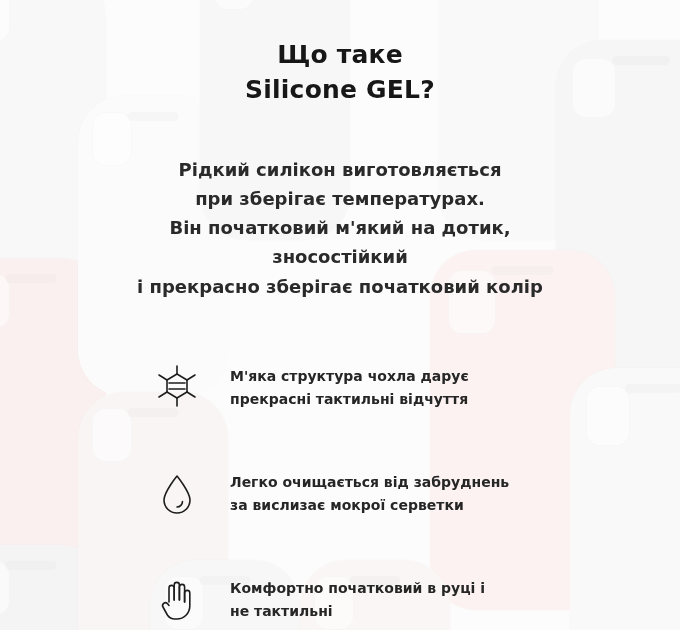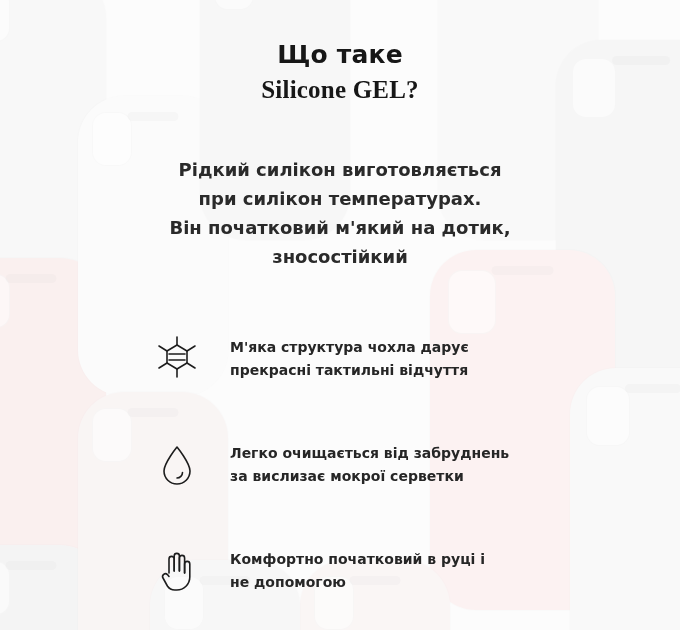--- a/index.html
+++ b/index.html
@@ -84,21 +84,21 @@
   }
 
   .title {
     font-weight: bold;
     font-size: 25px;
     line-height: 1.38;
     letter-spacing: 0.2px;
     margin: 0 0 0 0;
     color: #171717;
   }
-  .title .line2 { display: block; font-family: Liberation Serif, serif; }
+  .title .line2 { display: block; }
 
   .intro {
     margin: 48px auto 0;
     max-width: 440px;
     font-size: 18px;
     line-height: 1.62;
     font-weight: bold;
     color: #2a2a2a;
   }
   .intro .l { display: block; }
@@ -178,22 +178,23 @@
 
   <div class="content">
 
     <h1 class="title">
       <span>Що таке</span>
       <span class="line2">Silicone GEL?</span>
     </h1>
 
     <p class="intro">
       <span class="l">Рідкий силікон виготовляється</span>
-      <span class="l">при силікон температурах.</span>
+      <span class="l">при зберігає температурах.</span>
       <span class="l">Він початковий м'який на дотик, зносостійкий</span>
+      <span class="l">і прекрасно зберігає початковий колір</span>
     </p>
 
     <div class="features">
 
       <div class="feature">
         <div class="f-icon">
           <svg width="52" height="52" viewBox="0 0 52 52" fill="none" stroke="#1d1d1d" stroke-width="1.6" stroke-linecap="round">
             <polygon points="16,18 26,12 36,18 36,30 26,36 16,30" fill="none"></polygon>
             <line x1="16" y1="18" x2="8" y2="13"></line>
             <line x1="36" y1="18" x2="44" y2="13"></line>
@@ -228,19 +229,19 @@
         <div class="f-icon">
           <svg width="52" height="52" viewBox="0 0 52 52" fill="none" stroke="#1d1d1d" stroke-width="1.6" stroke-linecap="round" stroke-linejoin="round">
             <path d="M18 28 V14 a2.6 2.6 0 0 1 5.2 0 V26"></path>
             <path d="M23.2 26 V11 a2.6 2.6 0 0 1 5.2 0 V26"></path>
             <path d="M28.4 26 V13 a2.6 2.6 0 0 1 5.2 0 V28"></path>
             <path d="M33.6 28 V19 a2.6 2.6 0 0 1 5.2 0 v13 a13 13 0 0 1 -13 13 h-2 a9 9 0 0 1 -7.4 -4 L12 33 a2.8 2.8 0 0 1 4.4 -3.4 L18 31.5"></path>
           </svg>
         </div>
         <div class="f-text">
           <span class="l">Комфортно початковий в руці і</span>
-          <span class="l">не допомогою</span>
+          <span class="l">не тактильні</span>
         </div>
       </div>
 
     </div>
   </div>
 </div>
 
 </body></html>

